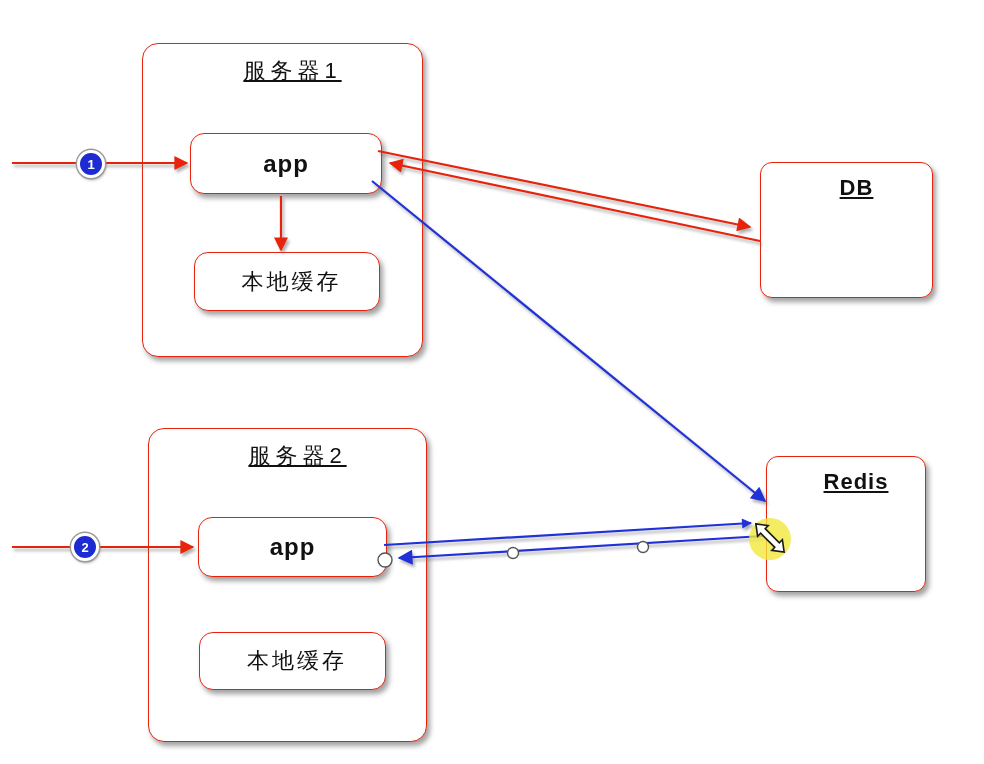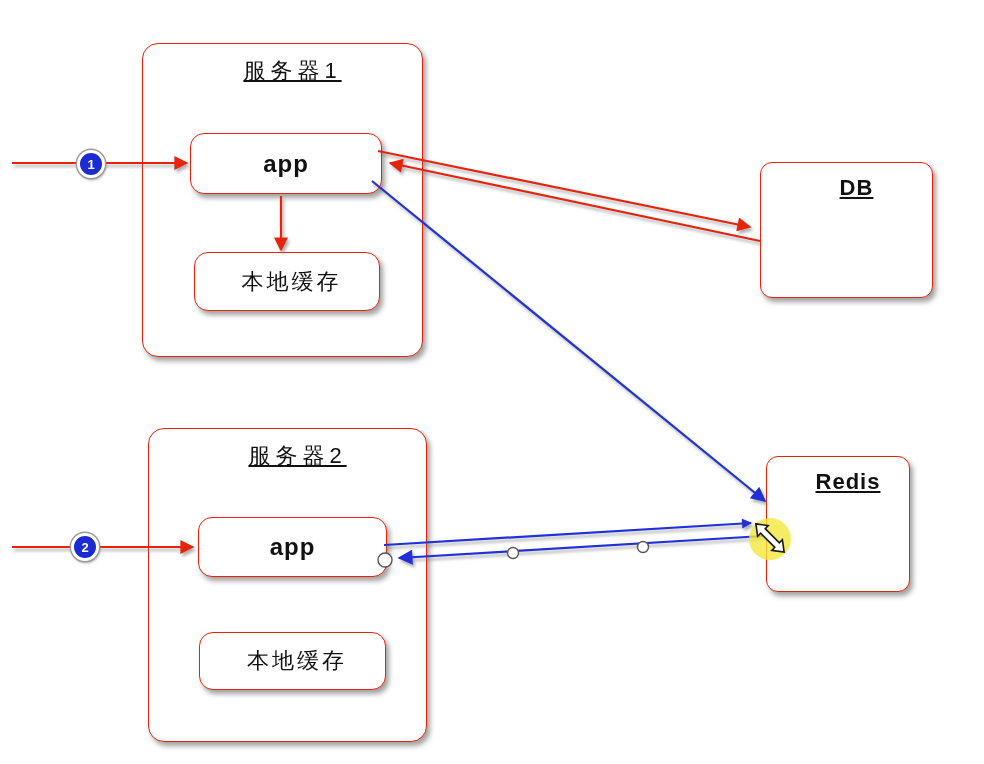--- a/index.html
+++ b/index.html
@@ -70,21 +70,21 @@
   </div>
 
   <div class="node leaf-node" style="left:199px;top:632px;width:187px;height:58px;">
     <span class="leaf-label">本地缓存</span>
   </div>
 
   <div class="node corner-node" style="left:760px;top:162px;width:173px;height:136px;">
     <div class="node-title bold">DB</div>
   </div>
 
-  <div class="node corner-node" style="left:766px;top:456px;width:144px;height:136px;">
+  <div class="node corner-node" style="left:766px;top:456px;width:160px;height:136px;">
     <div class="node-title bold">Redis</div>
   </div>
 
   <svg class="wires" width="984" height="764" viewBox="0 0 984 764">
     <defs>
       <marker id="mk-red" viewBox="0 0 10 10" refX="9" refY="5" markerUnits="userSpaceOnUse" markerWidth="19" markerHeight="14" orient="auto">
         <path class="mk-red" d="M0,0 L10,5 L0,10 Z"></path>
       </marker>
       <marker id="mk-blue-big" viewBox="0 0 10 10" refX="9" refY="5" markerUnits="userSpaceOnUse" markerWidth="20" markerHeight="15" orient="auto">
         <path class="mk-blue" d="M0,0 L10,5 L0,10 Z"></path>

